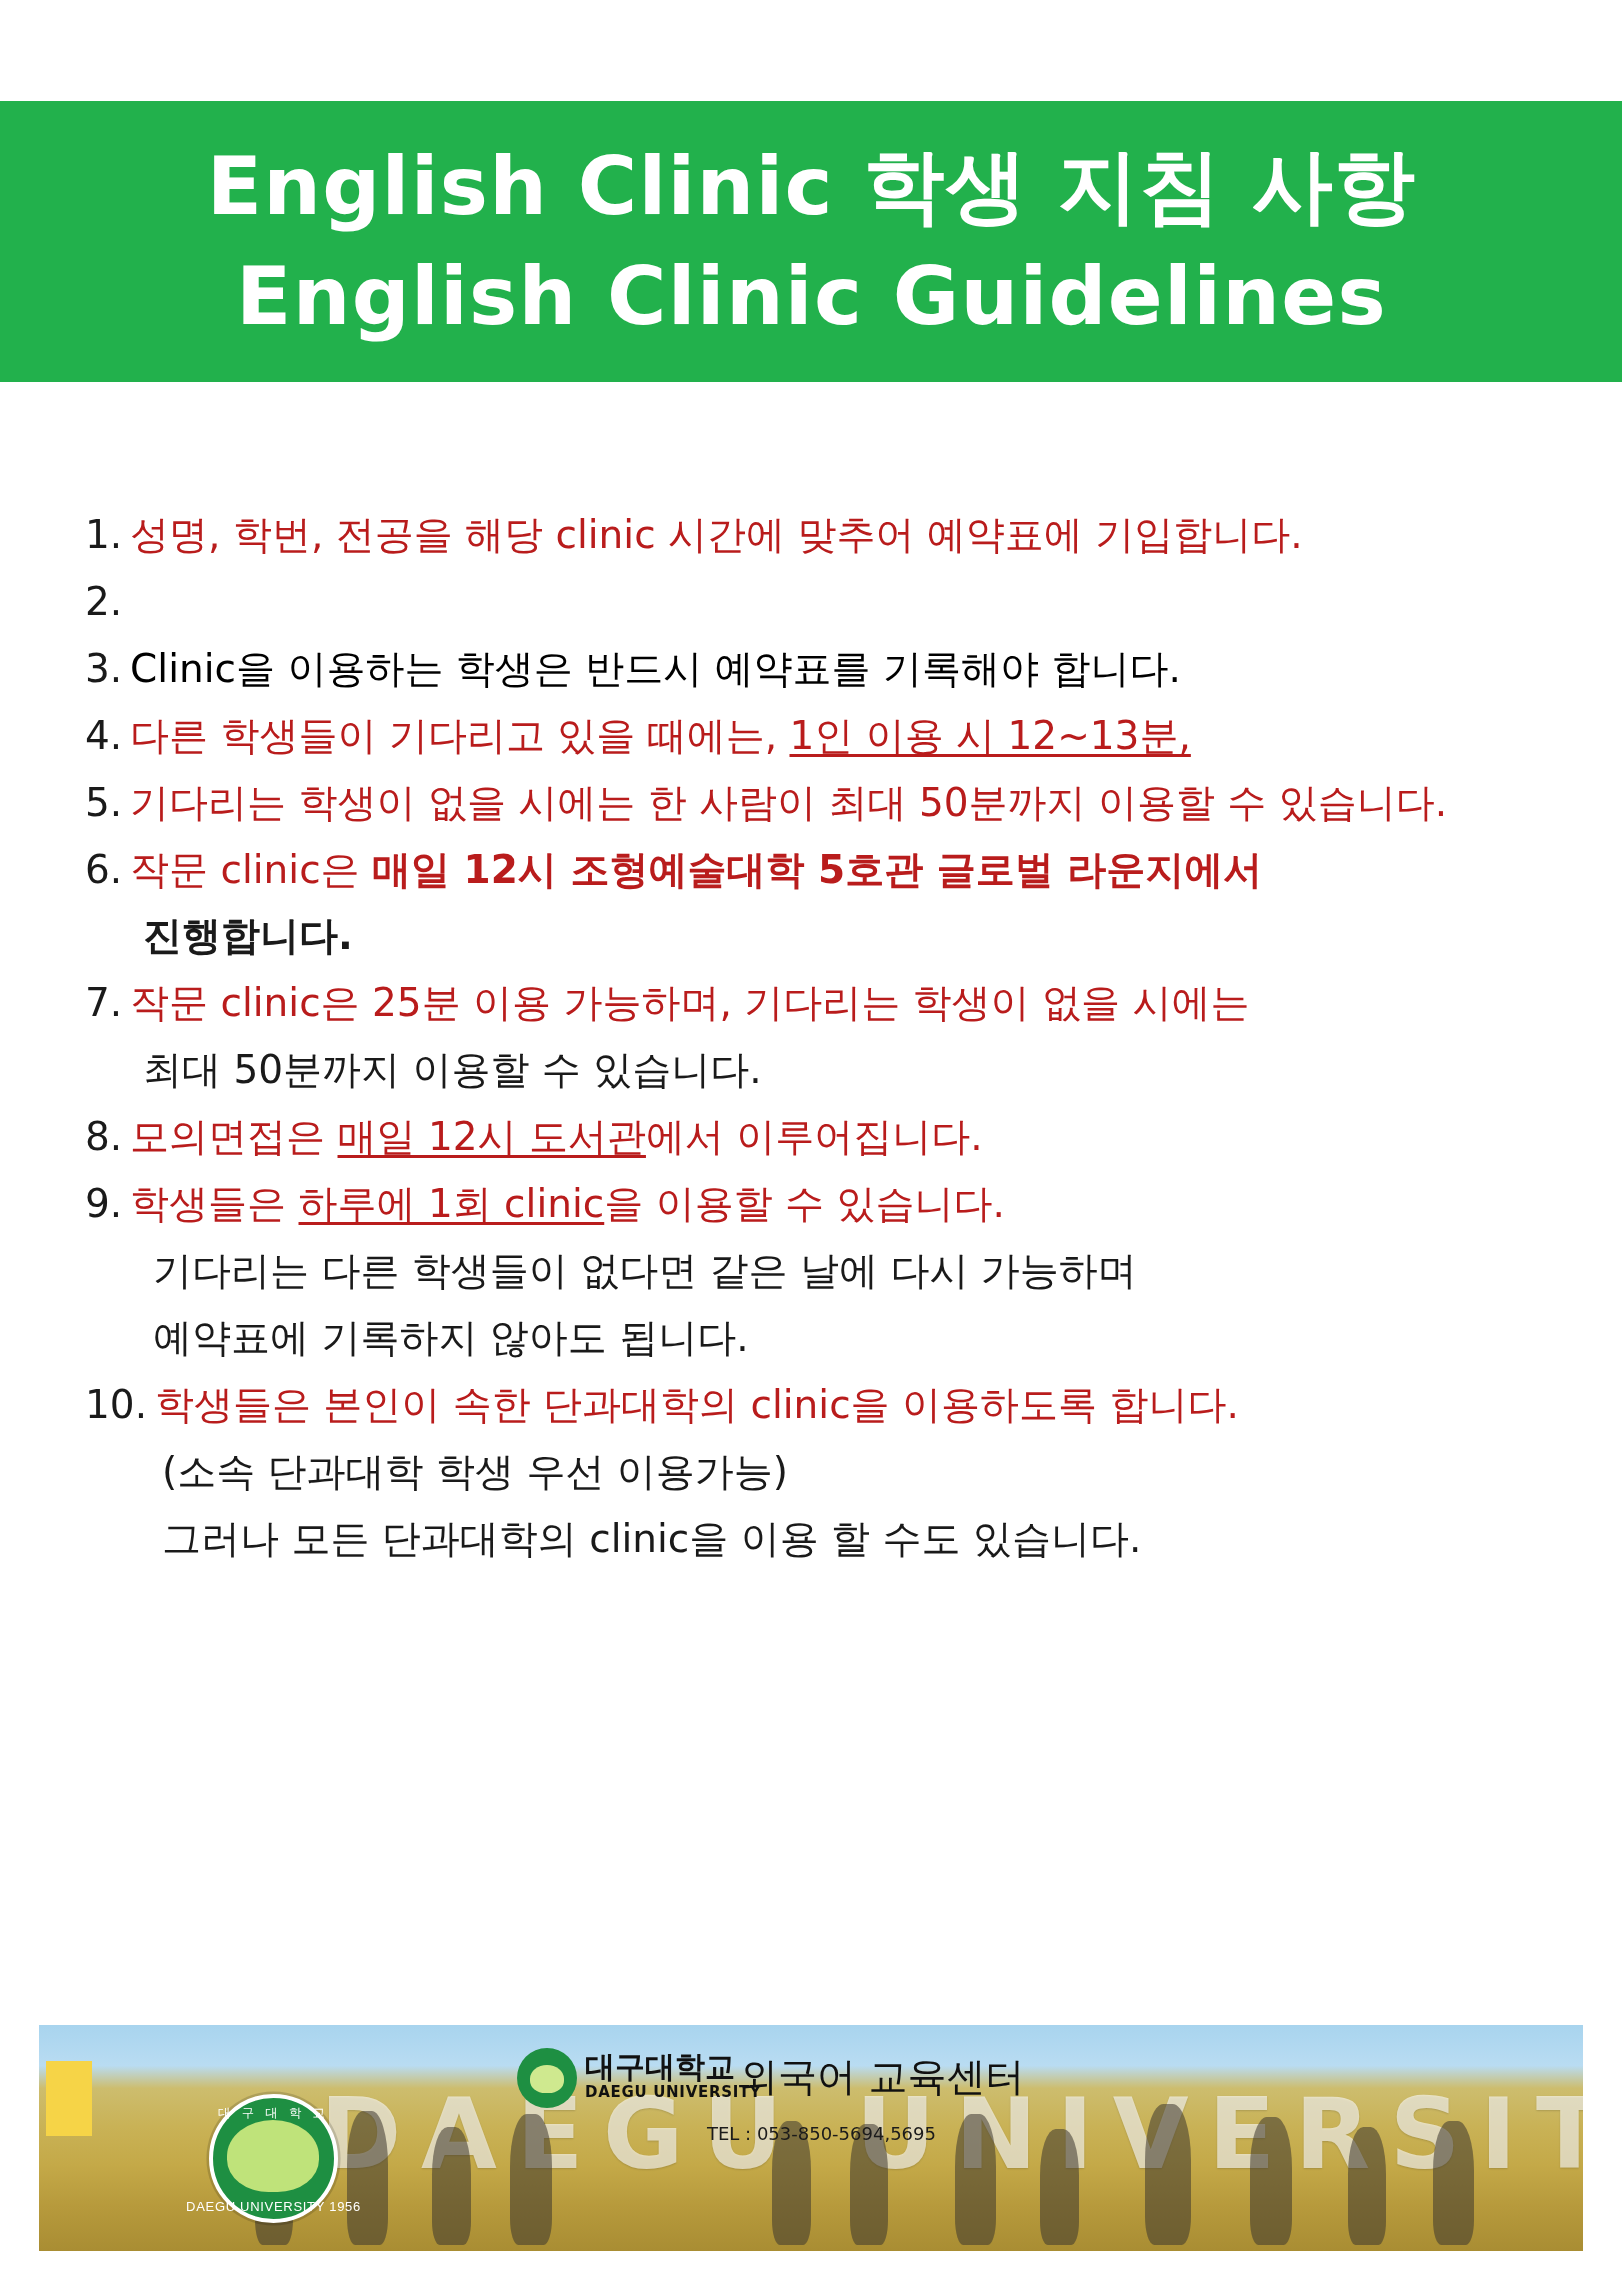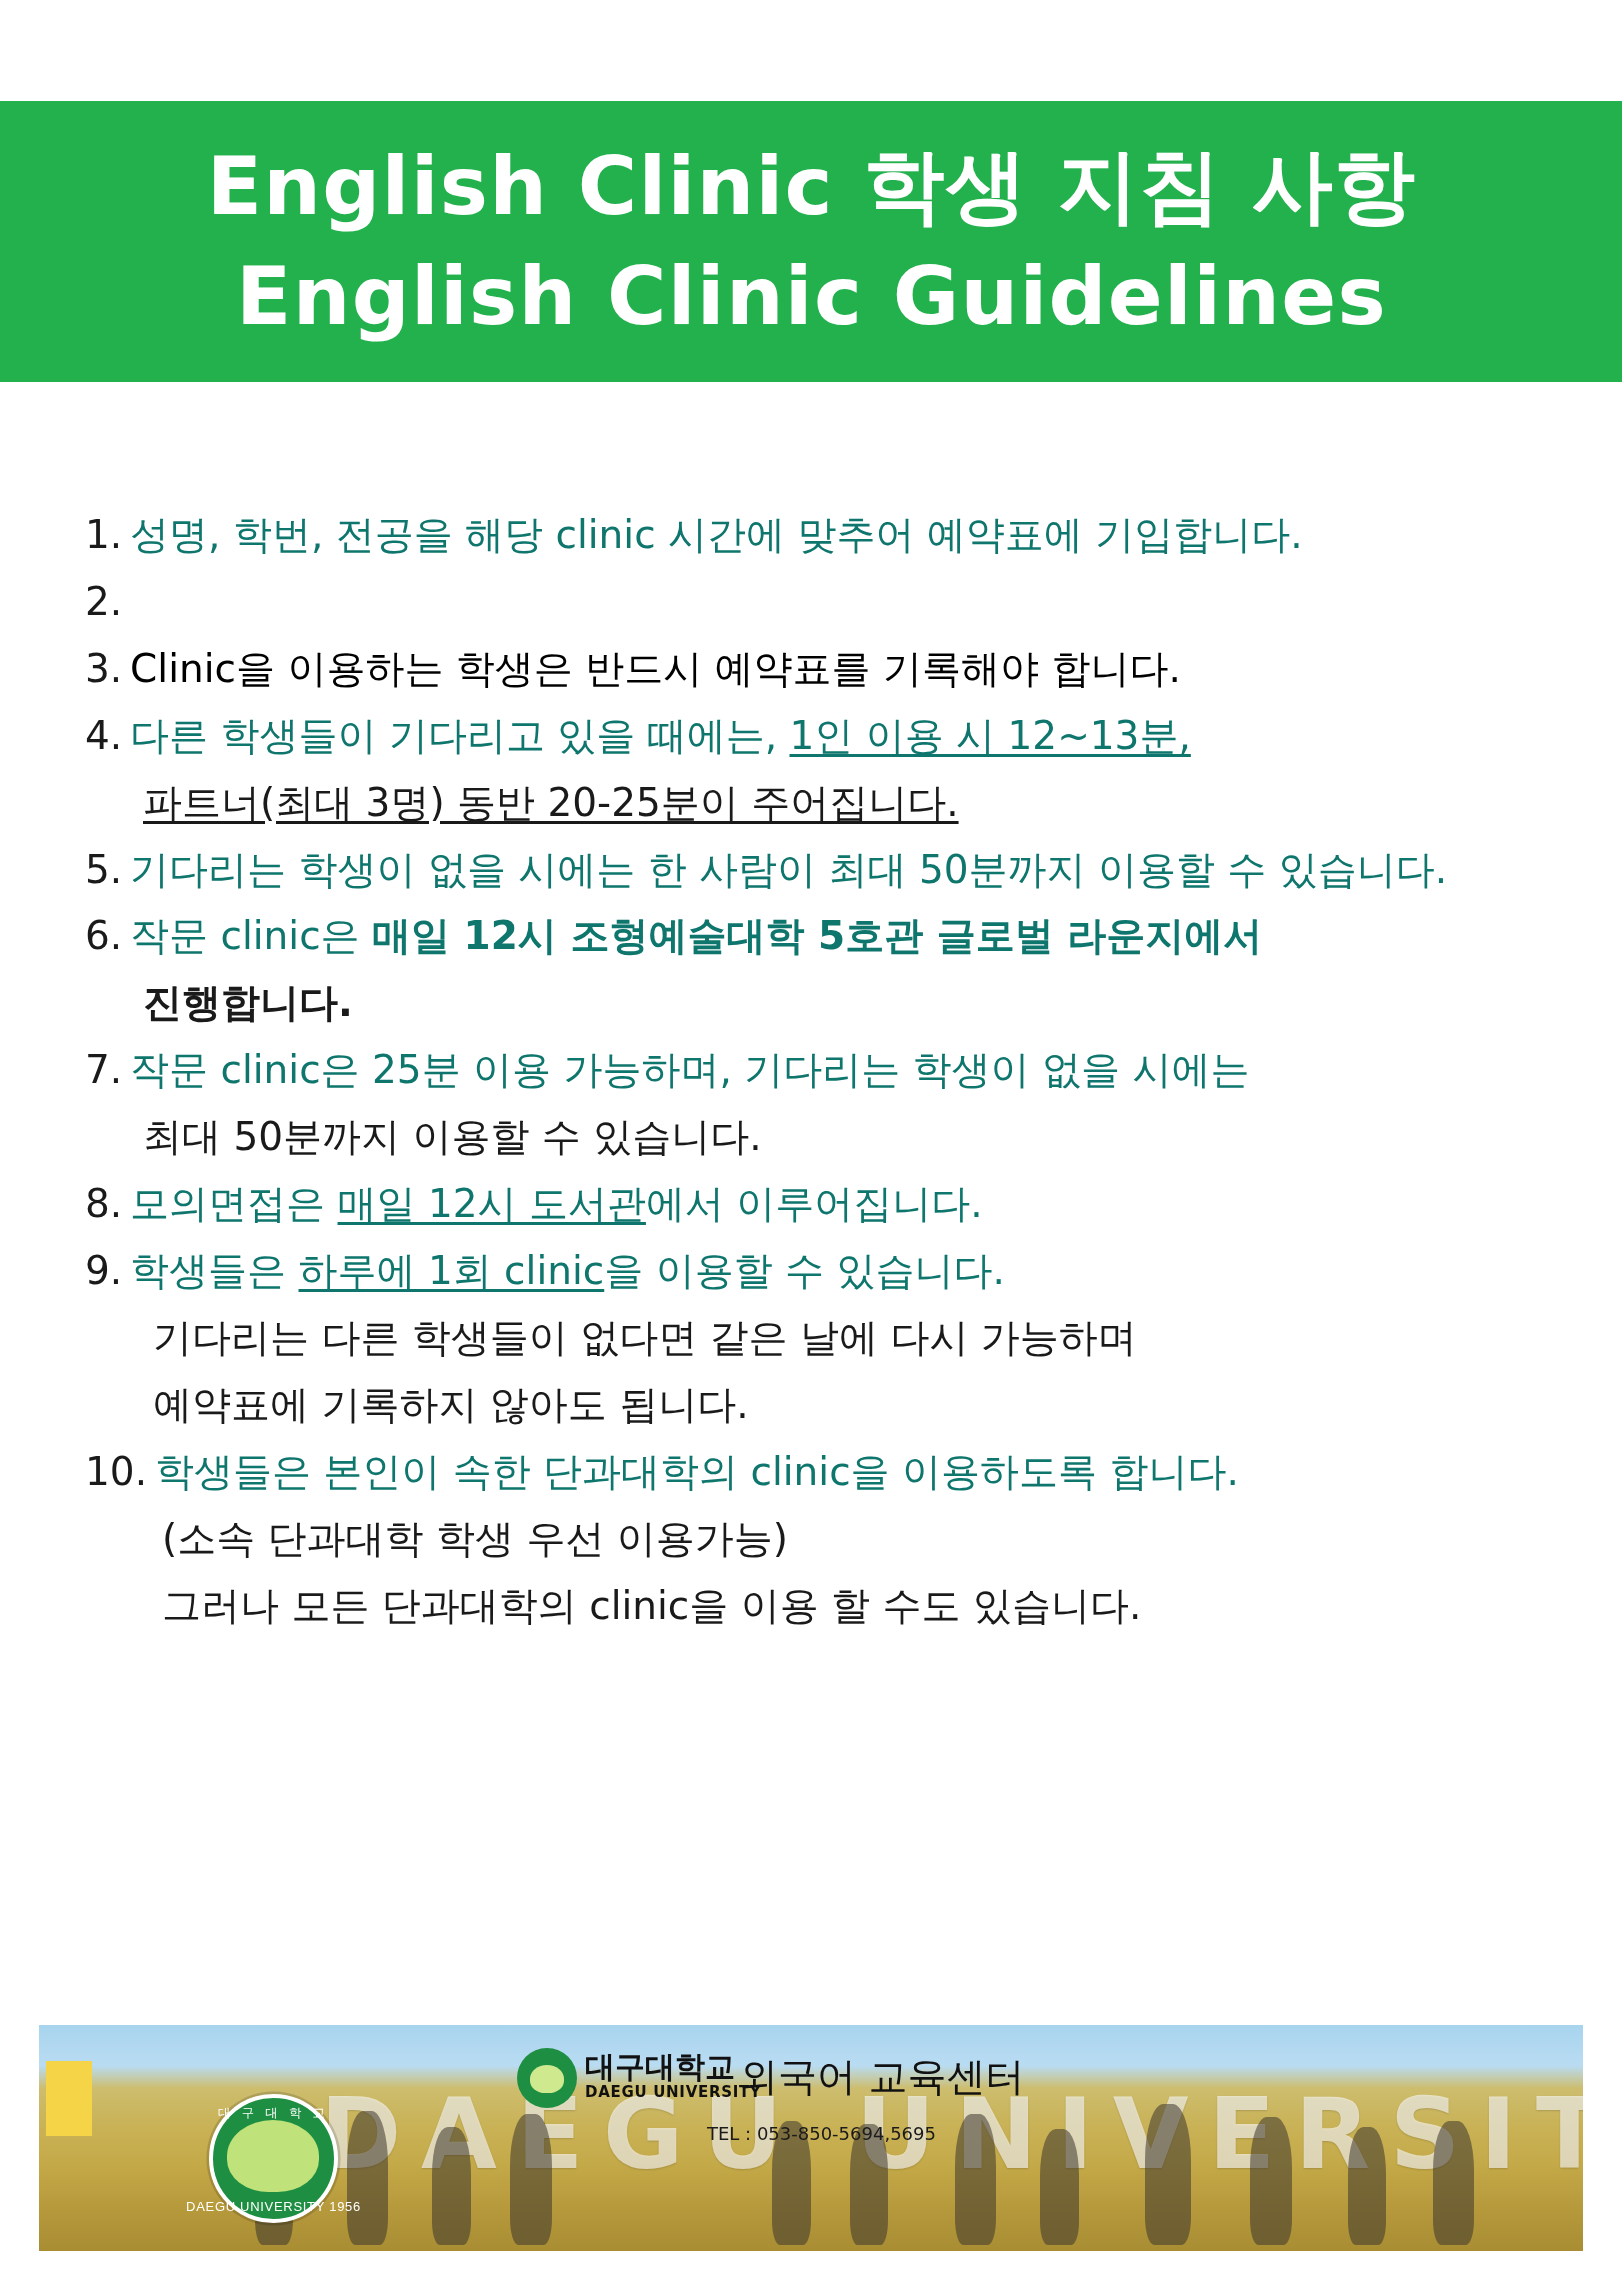--- a/index.html
+++ b/index.html
@@ -64,21 +64,21 @@
     font-size: 39px;
     line-height: 1.28;
     color: #1a1a1a;
     margin-right: 7.9px;
     white-space: nowrap;
   }
   .txt {
     font-family: "DejaVu Sans", sans-serif;
     font-size: 39px;
     line-height: 1.28;
-    color: #0f766e;
+    color: #b91c1c;
     white-space: nowrap;
   }
   .sub {
     font-family: "DejaVu Sans", sans-serif;
     font-size: 39px;
     line-height: 1.28;
     color: #1a1a1a;
     white-space: nowrap;
     margin-bottom: 17px;
   }
@@ -254,21 +254,20 @@
 
     <div class="item">
       <span class="num">3.</span>
       <span class="txt red">Clinic을 이용하는 학생은 반드시 예약표를 기록해야 합니다.</span>
     </div>
 
     <div class="item">
       <span class="num">4.</span>
       <span class="txt"><span>다른 학생들이 기다리고 있을 때에는, </span><span class="u">1인 이용 시 12~13분,</span></span>
     </div>
-    <div class="sub ind1 u">파트너(최대 3명) 동반 20-25분이 주어집니다.</div>
 
     <div class="item">
       <span class="num">5.</span>
       <span class="txt">기다리는 학생이 없을 시에는 한 사람이 최대 50분까지 이용할 수 있습니다.</span>
     </div>
 
     <div class="item">
       <span class="num">6.</span>
       <span class="txt"><span>작문 clinic은 </span><span class="b">매일 12시  조형예술대학 5호관 글로벌 라운지에서</span></span>
     </div>

